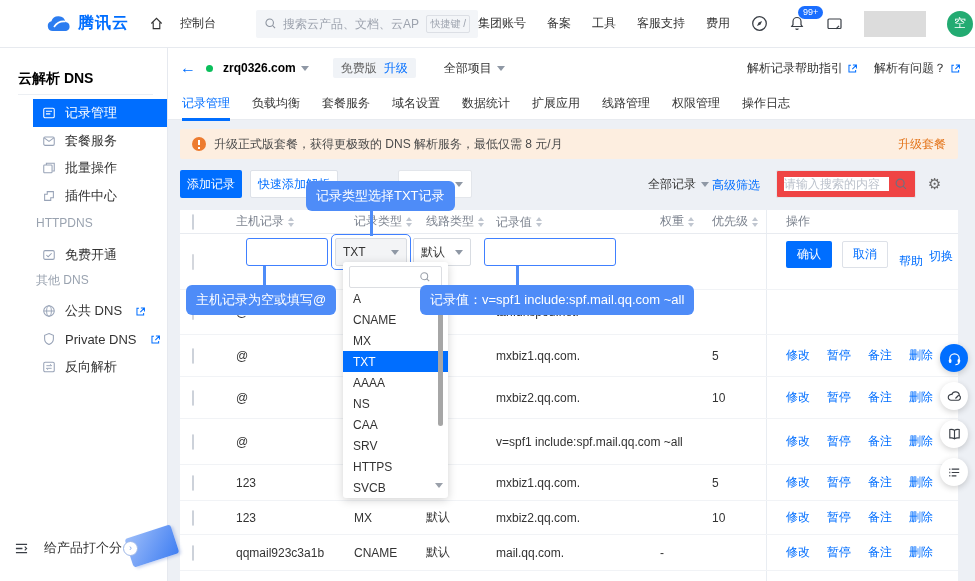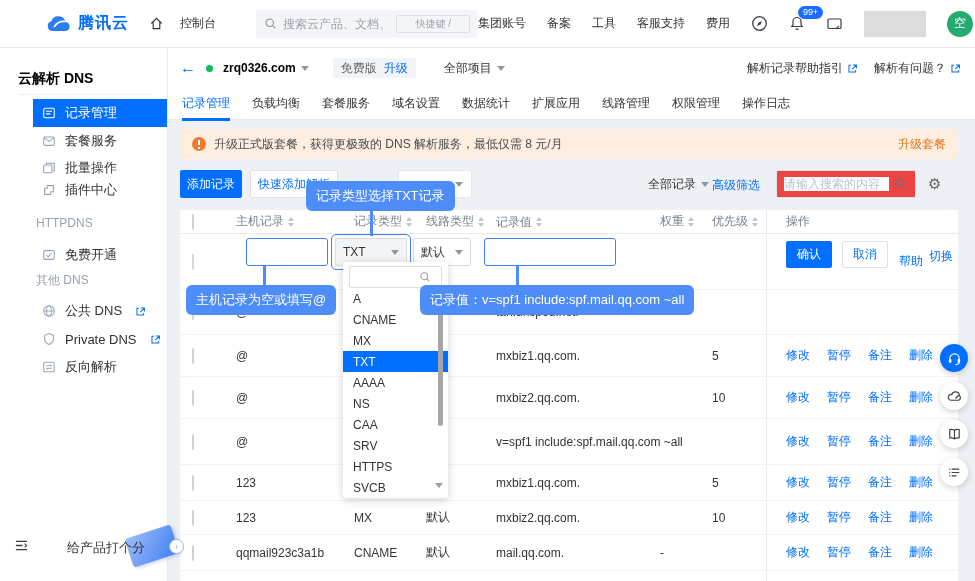--- a/index.html
+++ b/index.html
@@ -12,41 +12,41 @@
   .topbar{position:absolute;left:0;top:0;width:975px;height:48px;background:#fff;border-bottom:1px solid #e7eaef;display:flex;align-items:center;z-index:90}
   .hamburger{width:18px;margin-left:20px;display:flex;flex-direction:column;gap:4px;cursor:pointer}
   .hamburger i{height:2px;background:#4b5562;border-radius:1px}
   .tb-sep{width:1px;height:18px;background:#e4e7ec;margin:0 13px}
   .logo{display:flex;align-items:center;gap:6px;cursor:pointer}
   .logo b{color:#006eff;font-size:16px;letter-spacing:1px;white-space:nowrap}
   .console-link{display:flex;align-items:center;gap:16px;margin-left:20px;cursor:pointer;white-space:nowrap}
   .tb-search{margin-left:40px;width:222px;height:28px;background:#f3f5f8;border-radius:2px;display:flex;align-items:center;padding:0 8px;gap:6px}
   .tb-search input{border:0;outline:0;background:transparent;flex:1;min-width:0;font-size:12px;color:#333;font-family:inherit}
   .tb-search input::placeholder{color:#9da3ae}
-  .kbd{font-size:10px;color:#9da3ae;border:1px solid #dcdfe5;border-radius:2px;padding:1px 18px;white-space:nowrap}
+  .kbd{font-size:10px;color:#9da3ae;border:1px solid #dcdfe5;border-radius:2px;padding:1px 3px;white-space:nowrap}
   .tb-right{margin-left:auto;display:flex;align-items:center;gap:21px;padding-right:10px}
   .tb-item{cursor:pointer;white-space:nowrap}
   .bell-wrap{position:relative;cursor:pointer}
   .badge{position:absolute;top:-9px;left:9px;background:#1a6eff;color:#fff;font-size:9px;border-radius:8px;padding:1px 5px;line-height:1.2;white-space:nowrap}
   .masked{width:62px;height:26px;background:#dcdcdc}
   .avatar{width:26px;height:26px;border-radius:50%;background:#23ab72;color:#fff;display:flex;align-items:center;justify-content:center;font-size:12px;cursor:pointer}
 
   
   .sidebar{position:absolute;left:0;top:48px;width:168px;height:533px;background:#fff;border-right:1px solid #e6e9ef;z-index:80}
   .sb-title{position:absolute;left:18px;top:22px;font-size:14px;font-weight:bold;color:#000}
   .sb-divider{position:absolute;left:18px;right:14px;top:46px;height:1px;background:#eceff3}
   .sb-item{position:absolute;left:33px;right:0;height:28px;display:flex;align-items:center;gap:9px;color:#333;font-size:13px;cursor:pointer;padding-left:9px}
   .sb-item.active{background:#006eff;color:#fff}
   .sb-item .ico{width:14px;height:14px;color:#98a3b7;flex:0 0 14px}
   .sb-item.active .ico{color:#fff}
   .sb-group{position:absolute;left:36px;color:#9aa3b0;font-size:12px}
   .ext{color:#006eff;margin-left:4px}
   .sb-bottom{position:absolute;left:0;bottom:14px;width:168px;height:30px}
   .ribbon{position:absolute;left:128px;top:-6px;width:48px;height:30px;background:linear-gradient(135deg,#9dbdf9,#3f7ef2);transform:rotate(-18deg);border-radius:3px;box-shadow:2px 2px 3px rgba(60,100,200,.25)}
-  .rate-row{position:absolute;left:0;top:2px;display:flex;align-items:flex-start;gap:24px}
+  .rate-row{position:absolute;left:0;top:2px;display:flex;align-items:center;gap:1px}
   .rate-label{color:#333;font-size:13px;white-space:nowrap}
   .rate-circle{width:15px;height:15px;border-radius:50%;border:1px solid #9db7e8;color:#7fa3e6;font-size:9px;display:flex;align-items:center;justify-content:center;background:#fff}
 
   
   .domain-bar{position:absolute;left:168px;top:48px;width:807px;height:40px;background:#fff;display:flex;align-items:center;padding-left:12px;gap:10px}
   .back-arrow{color:#006eff;font-size:16px;cursor:pointer;line-height:1}
   .gdot{width:7px;height:7px;border-radius:50%;background:#0abf5b;flex:0 0 7px}
   .domain-name{font-weight:bold;color:#000;display:flex;align-items:center;gap:5px;cursor:pointer}
   .plan-pill{margin-left:14px;background:#f0f3f7;border-radius:2px;height:20px;display:flex;align-items:center;padding:0 8px;gap:7px}
   .plan-pill .plan{color:#666}
@@ -222,21 +222,21 @@
         </svg>
       <span>套餐服务</span>
     </div>
     <div class="sb-item" style="top:106px">
       <svg class="ico" viewBox="0 0 16 16">
           <rect x="2" y="4.5" width="9.5" height="9" rx="1" stroke="currentColor" stroke-width="1.2" fill="none"></rect>
           <path d="M5 4.5v-2h9v9h-2" stroke="currentColor" stroke-width="1.2" fill="none"></path>
         </svg>
       <span>批量操作</span>
     </div>
-    <div class="sb-item" style="top:128px">
+    <div class="sb-item" style="top:134px">
       <svg class="ico" viewBox="0 0 16 16">
           <path d="M6 3h7v7h-3v3H3V6h3z" stroke="currentColor" stroke-width="1.2" fill="none"></path>
         </svg>
       <span>插件中心</span>
     </div>
 
     <div class="sb-group" style="top:168px">HTTPDNS</div>
 
     <div class="sb-item" style="top:193px">
       <svg class="ico" viewBox="0 0 16 16">

